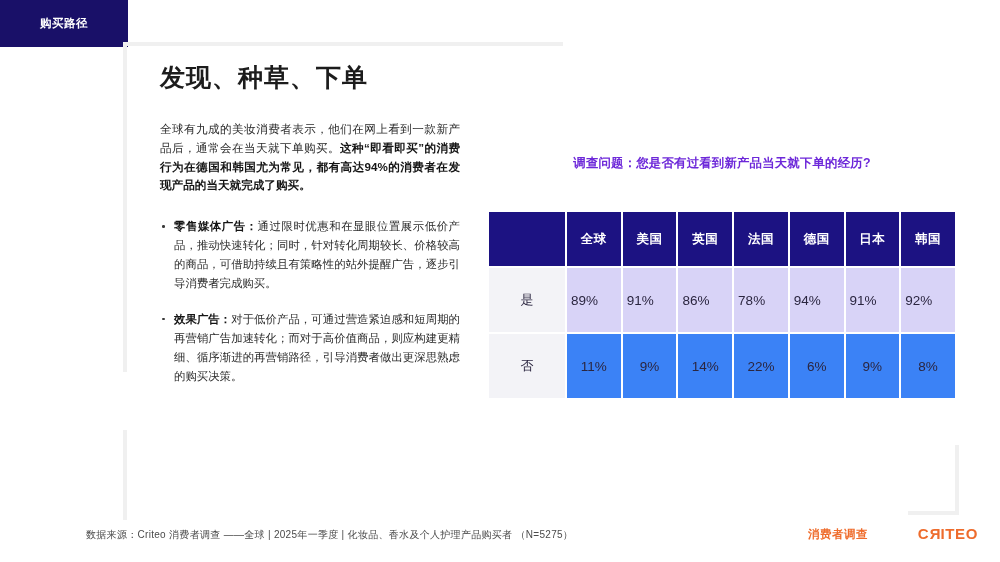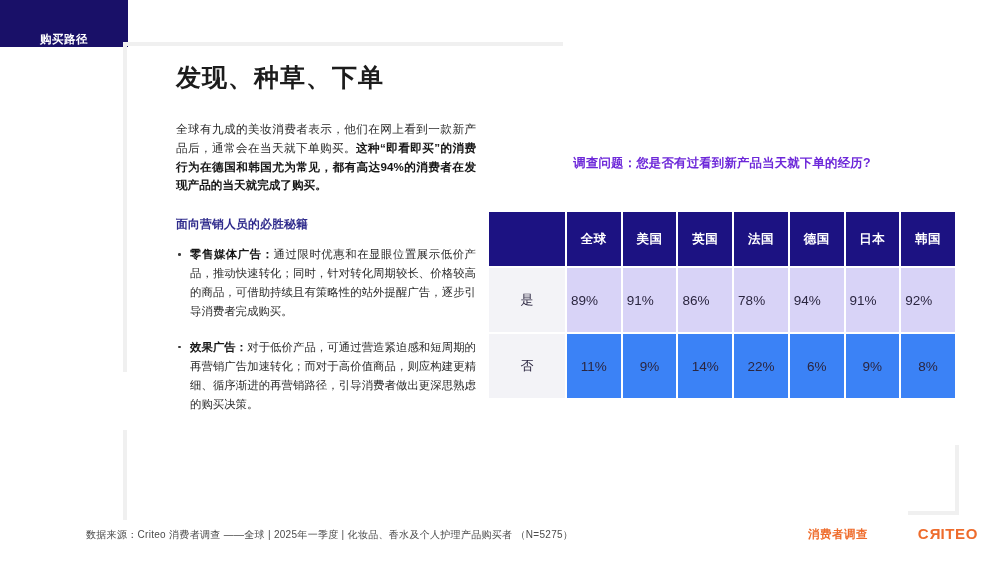--- a/index.html
+++ b/index.html
@@ -21,21 +21,21 @@
 
   
   .section-tab {
     position: absolute;
     left: 0;
     top: 0;
     width: 128px;
     height: 47px;
     background: #191068;
     display: flex;
-    align-items: flex-end;
+    align-items: center;
     justify-content: center;
   }
   .section-tab-label {
     color: #ffffff;
     font-size: 11.5px;
     font-weight: bold;
     letter-spacing: 0.5px;
   }
 
   
@@ -65,21 +65,21 @@
   }
   .bracket-br-h {
     left: 908px; top: 511px;
     width: 51px; height: 4px;
     background: #f0f0f0;
   }
 
   
   .left-col {
     position: absolute;
-    left: 176px;
+    left: 160px;
     top: 62px;
     width: 300px;
   }
   .slide-title {
     font-size: 25px;
     font-weight: bold;
     color: #1c1c1c;
     letter-spacing: 1px;
     margin: 0 0 28px 0;
     line-height: 1.2;
@@ -245,21 +245,20 @@
   <div class="bracket bracket-tl-h"></div>
   <div class="bracket bracket-bl-v"></div>
   <div class="bracket bracket-br-v"></div>
   <div class="bracket bracket-br-h"></div>
 
   <div class="left-col">
     <h1 class="slide-title">发现、种草、下单</h1>
 
     <p class="lead-para"><span>全球有九成的美妆消费者表示，他们在网上看到一款新产品后，通常会在当天就下单购买。</span><b>这种“即看即买”的消费行为在德国和韩国尤为常见，都有高达94%的消费者在发现产品的当天就完成了购买。</b></p>
 
-    <div class="tips-heading">面向营销人员的必胜秘籍</div>
 
     <ul class="bullet-list">
       <li class="bullet-item"><span class="bullet-lead">零售媒体广告：</span><span>通过限时优惠和在显眼位置展示低价产品，推动快速转化；同时，针对转化周期较长、价格较高的商品，可借助持续且有策略性的站外提醒广告，逐步引导消费者完成购买。</span></li>
       <li class="bullet-item"><span class="bullet-lead">效果广告：</span><span>对于低价产品，可通过营造紧迫感和短周期的再营销广告加速转化；而对于高价值商品，则应构建更精细、循序渐进的再营销路径，引导消费者做出更深思熟虑的购买决策。</span></li>
     </ul>
   </div>
 
   <div class="right-col">
     <div class="survey-question">调查问题：您是否有过看到新产品当天就下单的经历?</div>
 

